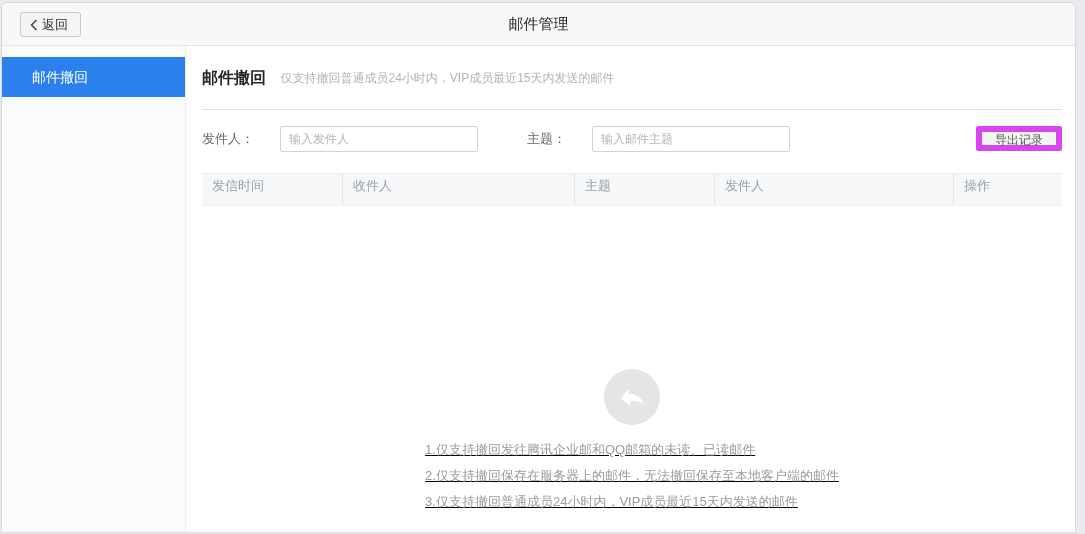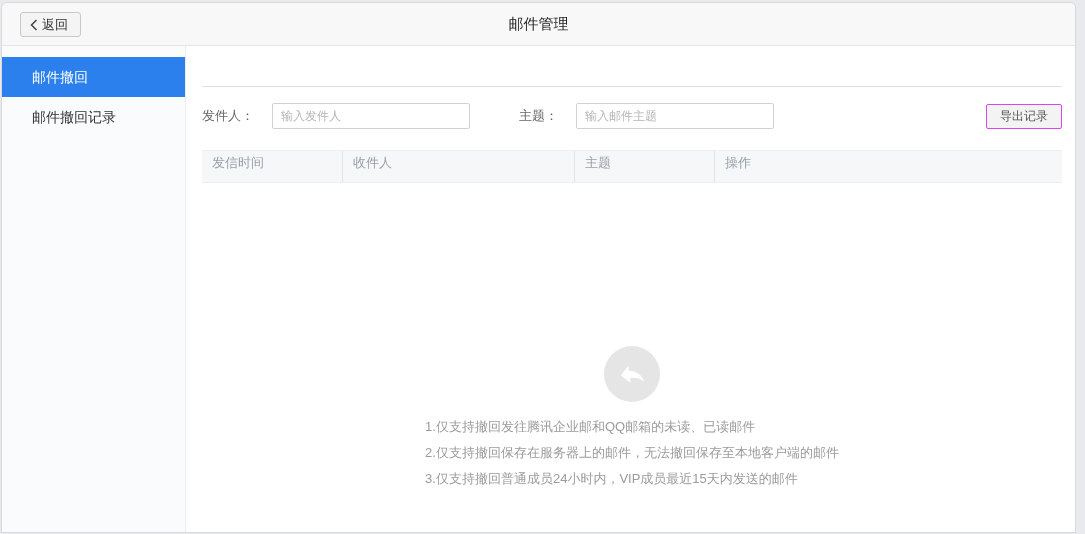--- a/index.html
+++ b/index.html
@@ -107,37 +107,37 @@
     margin-top: 16px;
     display: flex;
     align-items: center;
     gap: 18px;
   }
   .filter-label { font-size: 13px; color: #666; }
   .filter-label.second { margin-left: 31px; }
   .filter-input {
     width: 198px;
     height: 26px;
-    margin-left: 0;
+    margin-left: 8px;
     border: 1px solid #d2d2d2;
     border-radius: 2px;
     padding: 0 8px;
     font-size: 12px;
     color: #333;
     font-family: inherit;
     outline: none;
     background: #fff;
   }
   .filter-input::placeholder { color: #b5b5b5; }
   .export-btn {
     margin-left: auto;
     height: 25px;
     padding: 0 13px;
     background: #f3f3f3;
-    border: 1px solid #d946ef;
+    border: 6px solid #d946ef;
     border-radius: 2px;
     font-size: 12px;
     color: #555;
     cursor: pointer;
     font-family: inherit;
   }
   
   .table-head {
     margin-top: 21px;
     display: flex;
@@ -159,20 +159,21 @@
   .th.c1 { width: 140px; }
   .th.c2 { width: 232px; }
   .th.c3 { width: 239px; }
   .th.c4 { flex: 1; }
   
   .empty-state {
     margin-top: 163px;
     display: flex;
     flex-direction: column;
     align-items: center;
+    text-decoration: underline;
   }
   .empty-icon-circle {
     width: 56px;
     height: 56px;
     border-radius: 50%;
     background: #e5e5e6;
     display: flex;
     align-items: center;
     justify-content: center;
   }
@@ -205,41 +206,43 @@
     </button>
     <div class="topbar-title">邮件管理</div>
   </div>
 
   <div class="app-body">
 
     <div class="sidebar">
       <div class="side-item active">
         <span>邮件撤回</span>
       </div>
-      <div class="side-item">
-        <span>邮件撤回记录</span>
-      </div>
     </div>
 
     <div class="main">
 
+      <div class="section-head">
+        <h2 class="section-title">邮件撤回</h2>
+        <span class="section-sub">仅支持撤回普通成员24小时内，VIP成员最近15天内发送的邮件</span>
+      </div>
       <div class="head-divider"></div>
 
       <div class="filter-row">
         <span class="filter-label">发件人：</span>
         <input class="filter-input" type="text" placeholder="输入发件人" style="">
         <span class="filter-label second">主题：</span>
         <input class="filter-input" type="text" placeholder="输入邮件主题" style="">
         <button class="export-btn">导出记录</button>
       </div>
 
       <div class="table-head">
         <div class="th c0">发信时间</div>
         <div class="th c2">收件人</div>
         <div class="th c1">主题</div>
+        <div class="th c3">发件人</div>
         <div class="th c4">操作</div>
       </div>
 
       <div class="empty-state">
         <div class="empty-icon-circle">
           <svg width="30" height="30" viewBox="0 0 24 24">
             <path d="M10 9V5l-7 7 7 7v-4.1c5 0 8.5 1.6 11 5.1-1-5-4-10-11-11z" fill="#ffffff"></path>
           </svg>
         </div>
         <div class="tips">

